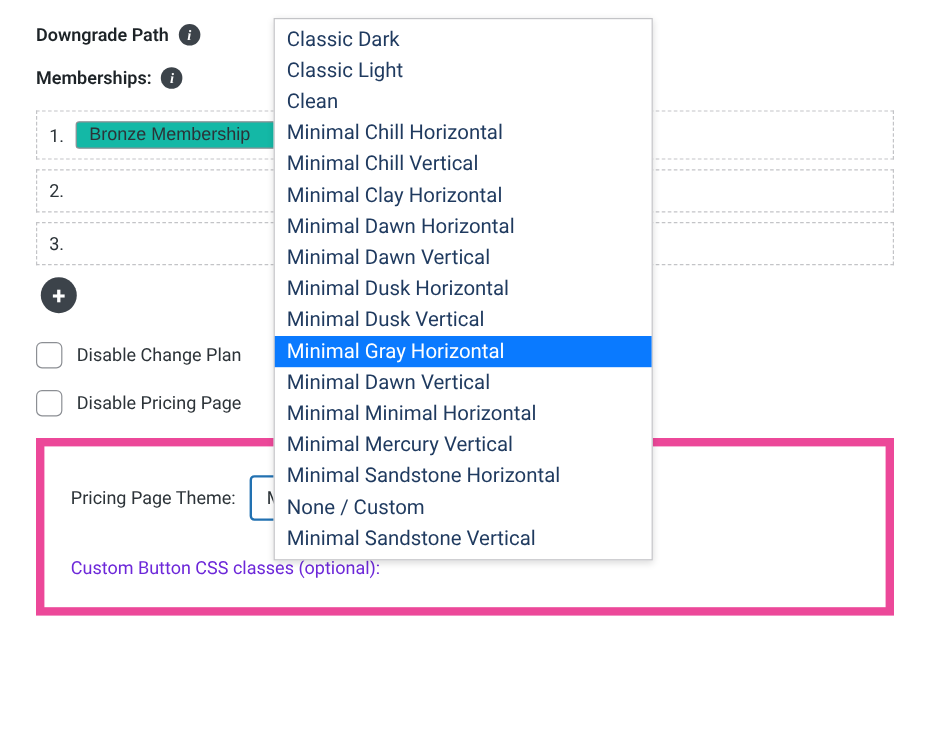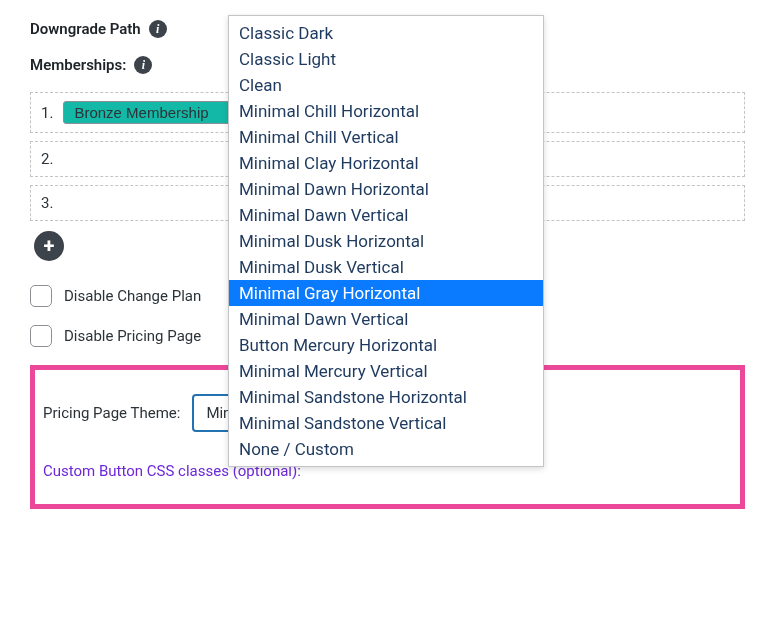--- a/index.html
+++ b/index.html
@@ -50,22 +50,22 @@
   }
   .chk-row { display: flex; align-items: center; margin-bottom: 18px; }
   .chk {
     width: 22px; height: 22px;
     border: 1px solid #8c8f94;
     border-radius: 5px; background: #fff;
     margin-right: 12px; cursor: pointer;
   }
   .chk-label { color: #2c3338; text-align: right; }
   .section-box {
-    border: 5px solid #ec4899;
-    padding: 24px 8px;
+    border: 7px solid #ec4899;
+    padding: 24px 22px;
     margin-top: 6px;
   }
   .theme-row { display: flex; align-items: center; margin-bottom: 30px; }
   .theme-label { margin-right: 12px; color: #2c3338; }
   .select-box {
     position: relative;
     width: 310px;
     border: 2px solid #2271b1;
     border-radius: 4px;
     background: #fff;
@@ -166,18 +166,18 @@
     <div class="lb-item">Clean</div>
     <div class="lb-item">Minimal Chill Horizontal</div>
     <div class="lb-item">Minimal Chill Vertical</div>
     <div class="lb-item">Minimal Clay Horizontal</div>
     <div class="lb-item">Minimal Dawn Horizontal</div>
     <div class="lb-item">Minimal Dawn Vertical</div>
     <div class="lb-item">Minimal Dusk Horizontal</div>
     <div class="lb-item">Minimal Dusk Vertical</div>
     <div class="lb-item selected">Minimal Gray Horizontal</div>
     <div class="lb-item">Minimal Dawn Vertical</div>
-    <div class="lb-item">Button Mercury Horizontal</div>
+    <div class="lb-item">Minimal Minimal Horizontal</div>
     <div class="lb-item">Minimal Mercury Vertical</div>
     <div class="lb-item">Minimal Sandstone Horizontal</div>
+    <div class="lb-item">None / Custom</div>
     <div class="lb-item">Minimal Sandstone Vertical</div>
-    <div class="lb-item">None / Custom</div>
   </div>
 
 </body></html>

